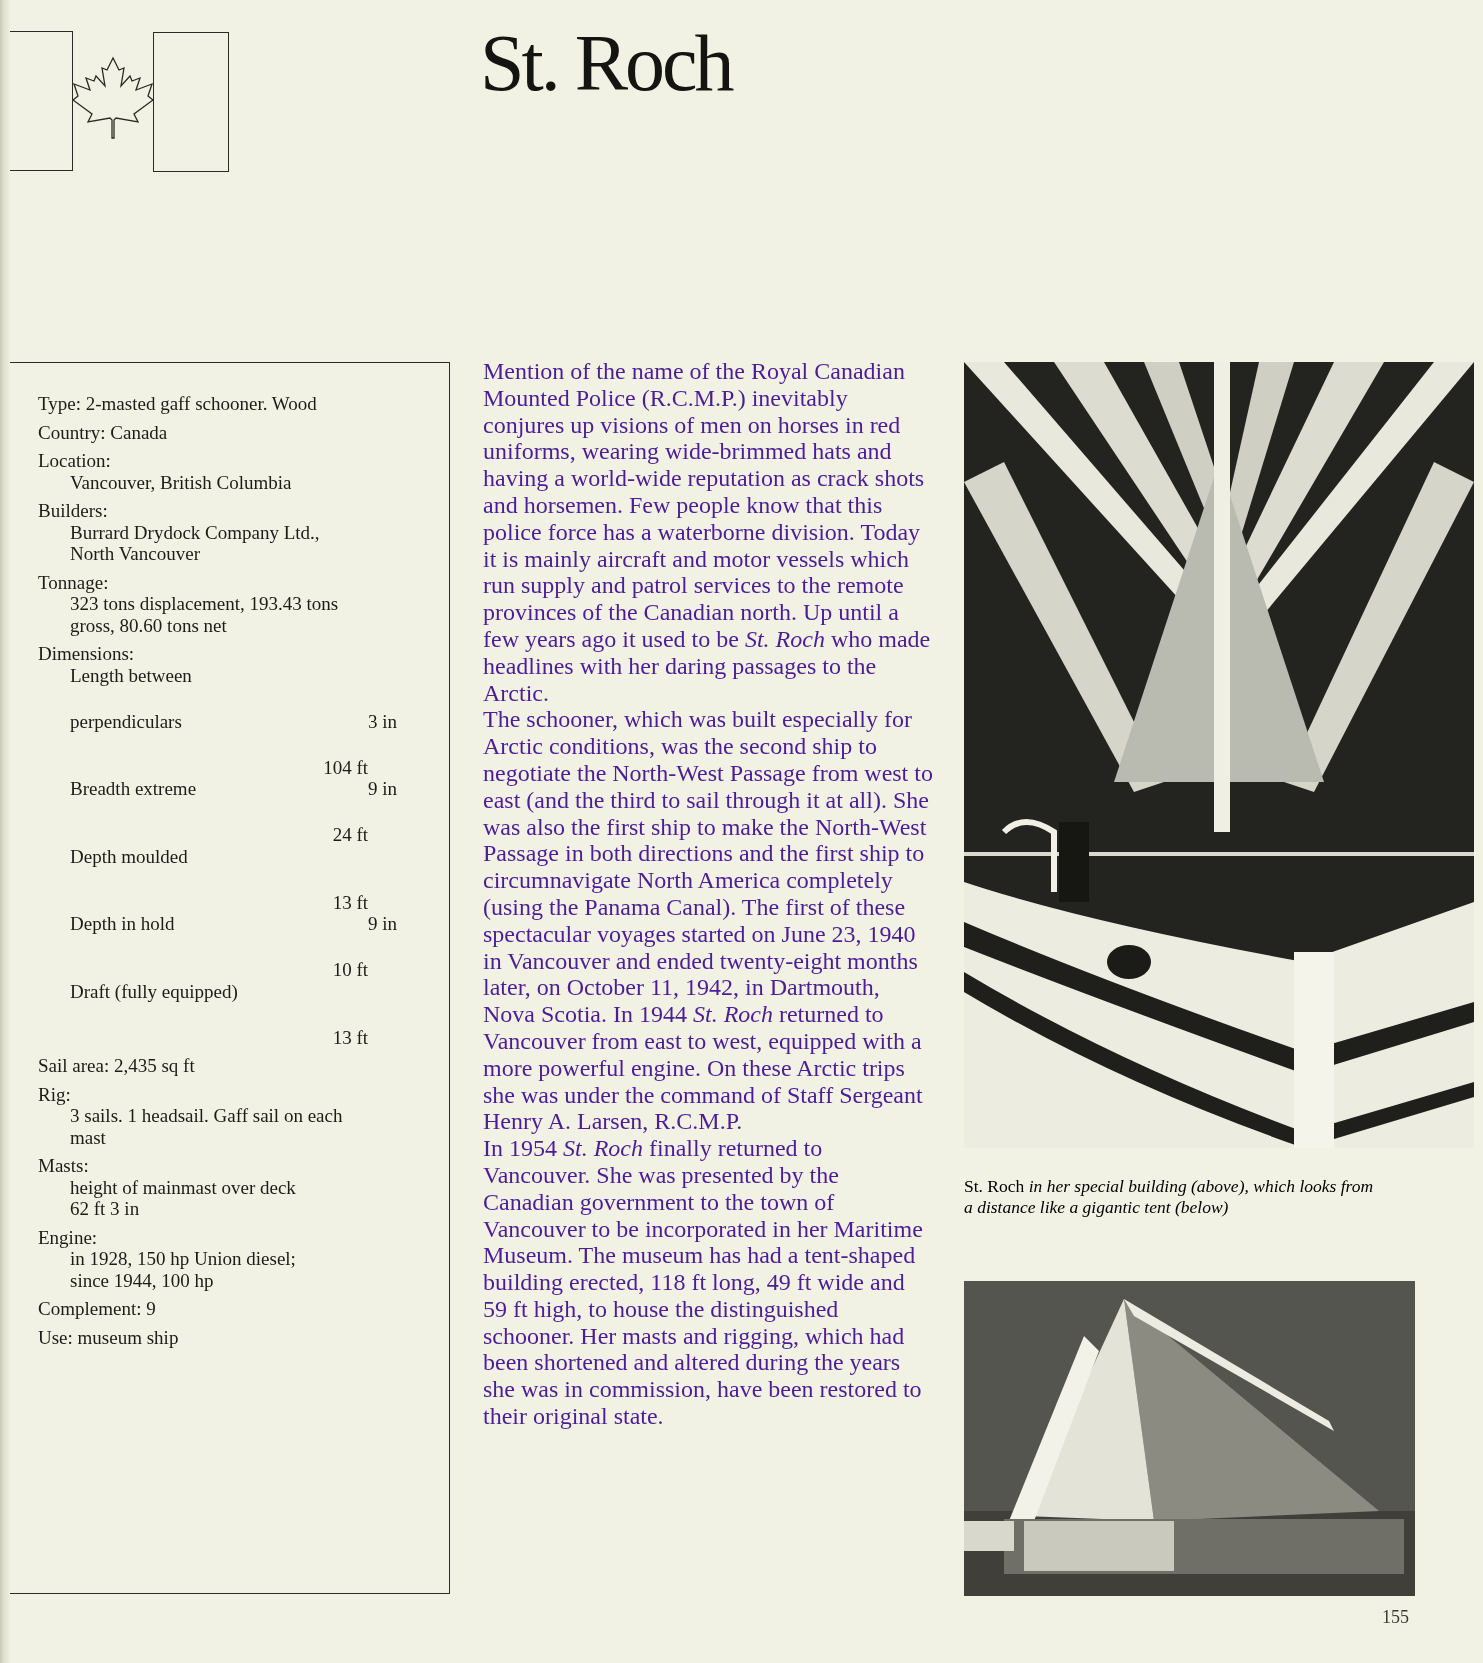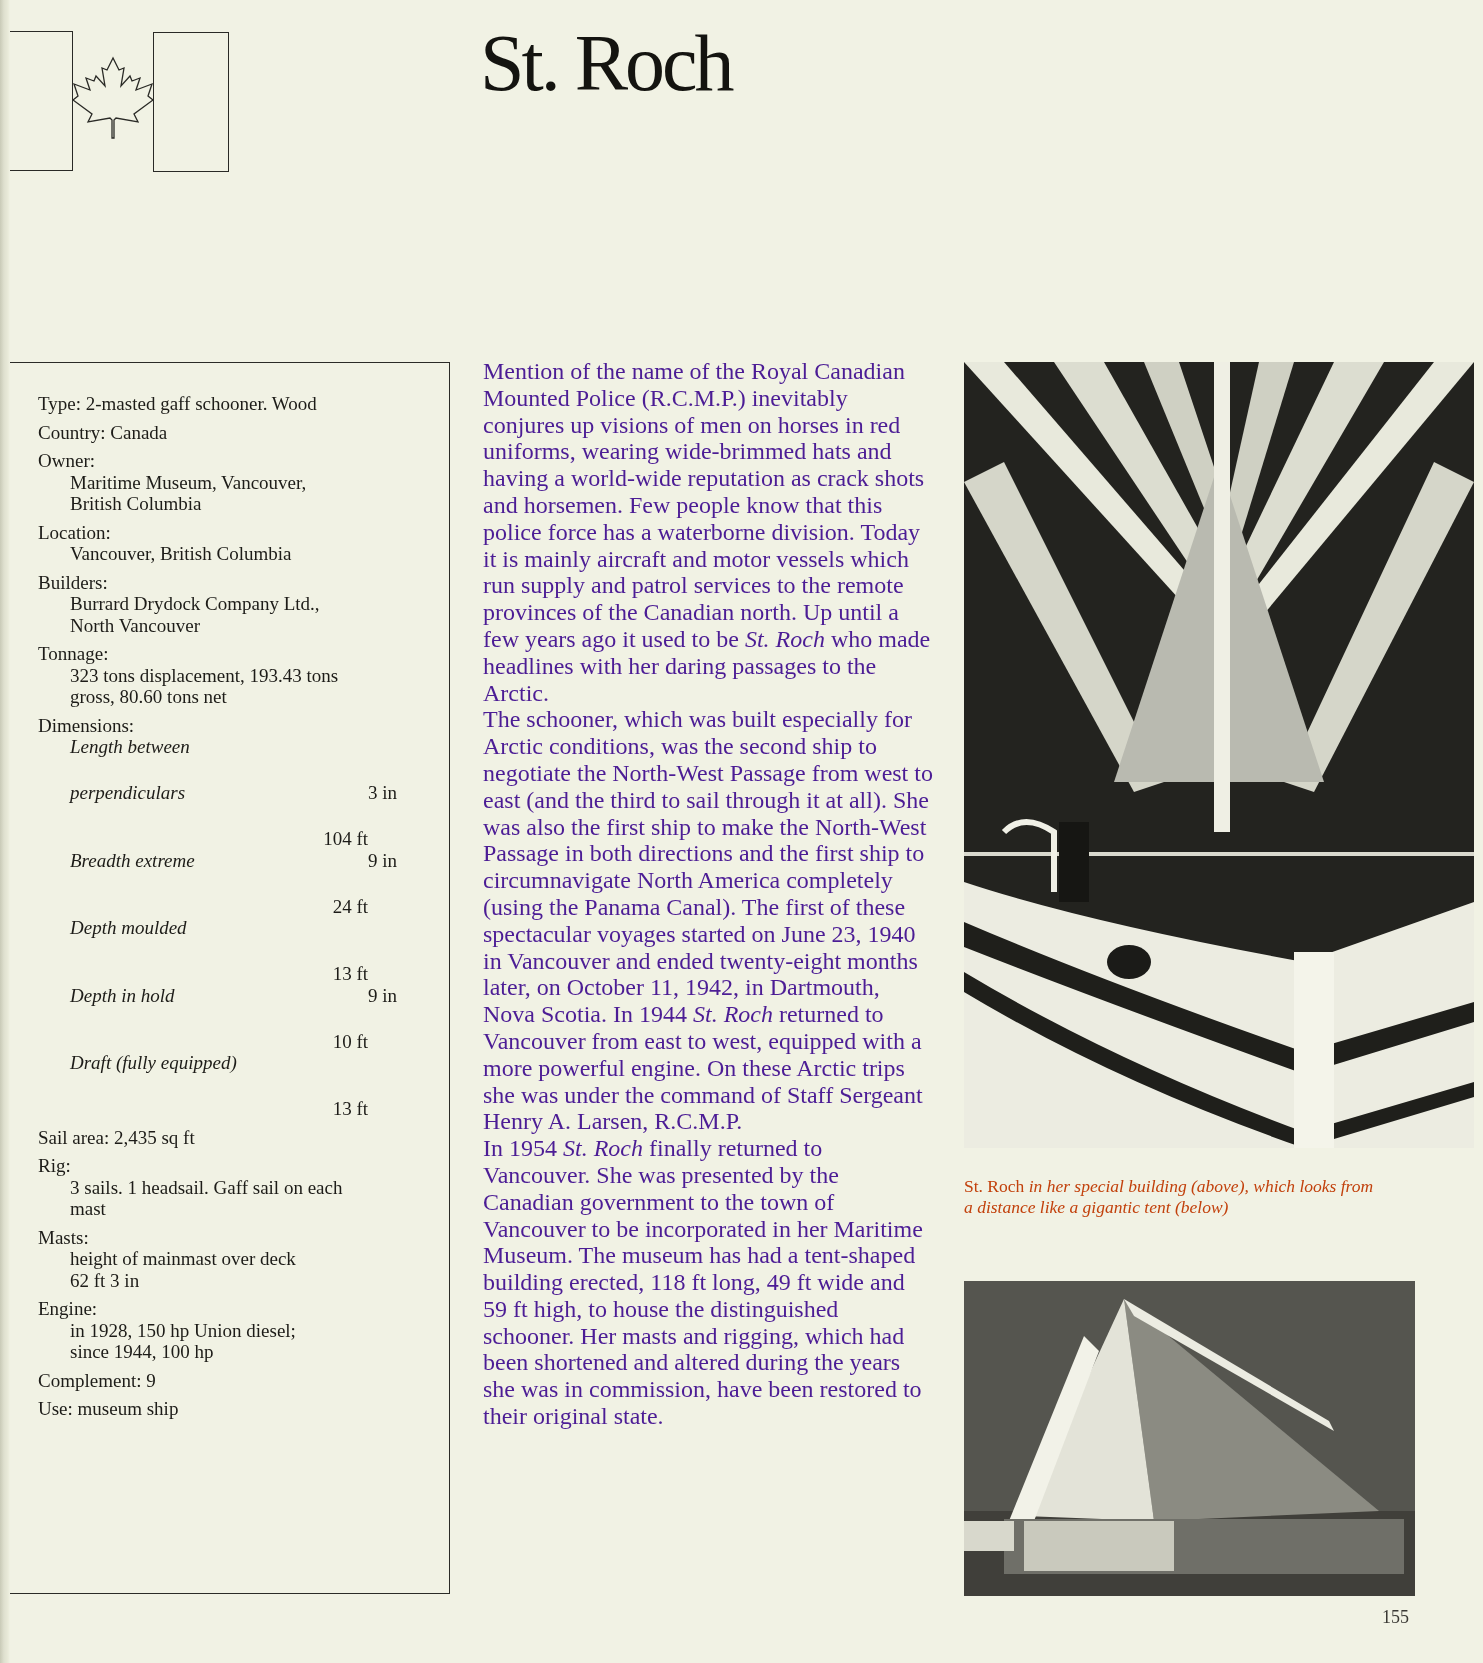--- a/index.html
+++ b/index.html
@@ -40,21 +40,21 @@
       position: absolute; left: 10px; top: 362px; width: 440px; height: 1232px;
       border-top: 1.5px solid #2b2b27; border-right: 1.5px solid #2b2b27; border-bottom: 1.5px solid #2b2b27;
       box-sizing: border-box;
     }
     .specs .inner { position: absolute; left: 28px; top: 30px; width: 400px; font-size: 19px; line-height: 21.5px; }
     .spec-item { margin-bottom: 7px; }
     .spec-label { font-weight: normal; }
     .spec-value-inline { }
     .spec-value-block { display: block; padding-left: 32px; }
     .dim-row { display: flex; padding-left: 32px; }
-    .dim-row .dname { width: 252px; font-style: italic; }
+    .dim-row .dname { width: 252px; }
     .dim-row .dft { width: 46px; text-align: right; margin-top: 46px; }
     .dim-row .din { width: 48px; text-align: left; }
 
     
     .body-text {
       position: absolute; left: 483px; top: 358px; width: 450px;
       font-size: 24px; line-height: 26.8px; color: #4c1d95;
     }
     .body-text p { margin: 0; }
     .body-text i { font-style: italic; }
@@ -63,21 +63,21 @@
     .photo-top {
       position: absolute; left: 964px; top: 362px; width: 510px; height: 786px;
       background: #2a2a25; overflow: hidden;
     }
     .photo-bottom {
       position: absolute; left: 964px; top: 1281px; width: 451px; height: 315px;
       background: #5d5d57; overflow: hidden;
     }
     .caption {
       position: absolute; left: 964px; top: 1176px; width: 420px;
-      font-size: 17.5px; line-height: 21px; color: #c2410c;
+      font-size: 17.5px; line-height: 21px; color: #000000;
     }
     .caption i { font-style: italic; }
     .page-number {
       position: absolute; left: 1382px; top: 1607px; font-size: 18px; color: #3a3934; text-align: center;
     }
   </style>
 </head>
 <body>
 
 <div class="binding-edge"></div>
@@ -94,25 +94,20 @@
 
 <div class="specs">
   <div class="inner">
     <div class="spec-item">
       <span class="spec-label">Type:</span>
       <span class="spec-value-inline">2-masted gaff schooner. Wood</span>
     </div>
     <div class="spec-item">
       <span class="spec-label">Country:</span>
       <span>Canada</span>
-    </div>
-    <div class="spec-item">
-      <span class="spec-label">Owner:</span>
-      <span class="spec-value-block">Maritime Museum, Vancouver,</span>
-      <span class="spec-value-block">British Columbia</span>
     </div>
     <div class="spec-item">
       <span class="spec-label">Location:</span>
       <span class="spec-value-block">Vancouver, British Columbia</span>
     </div>
     <div class="spec-item">
       <span class="spec-label">Builders:</span>
       <span class="spec-value-block">Burrard Drydock Company Ltd.,</span>
       <span class="spec-value-block">North Vancouver</span>
     </div>

